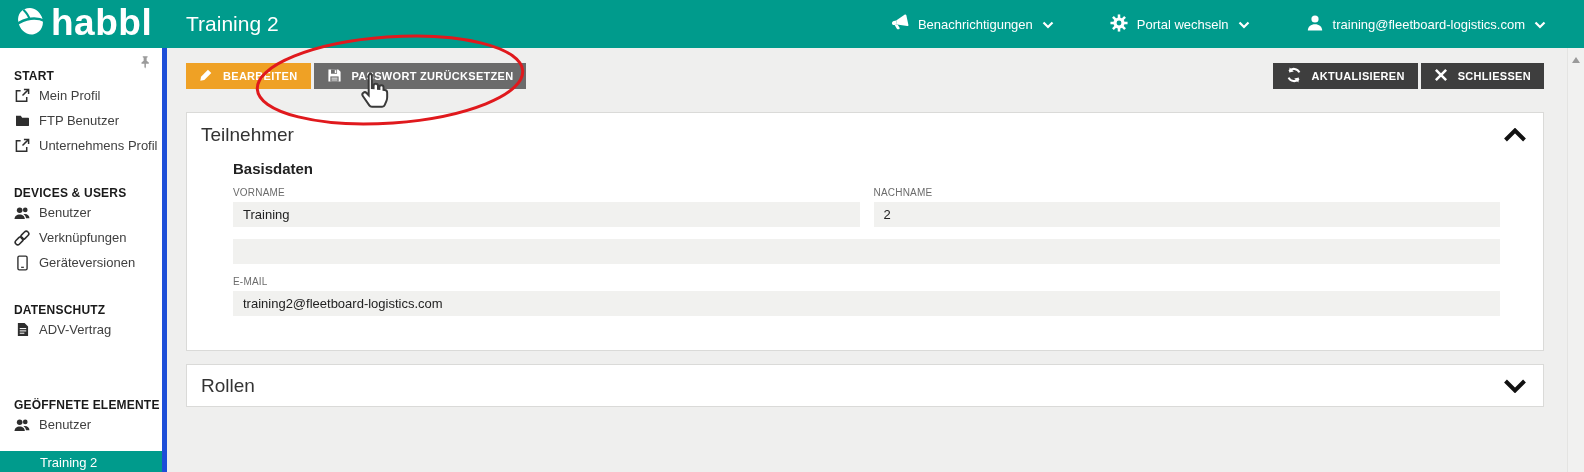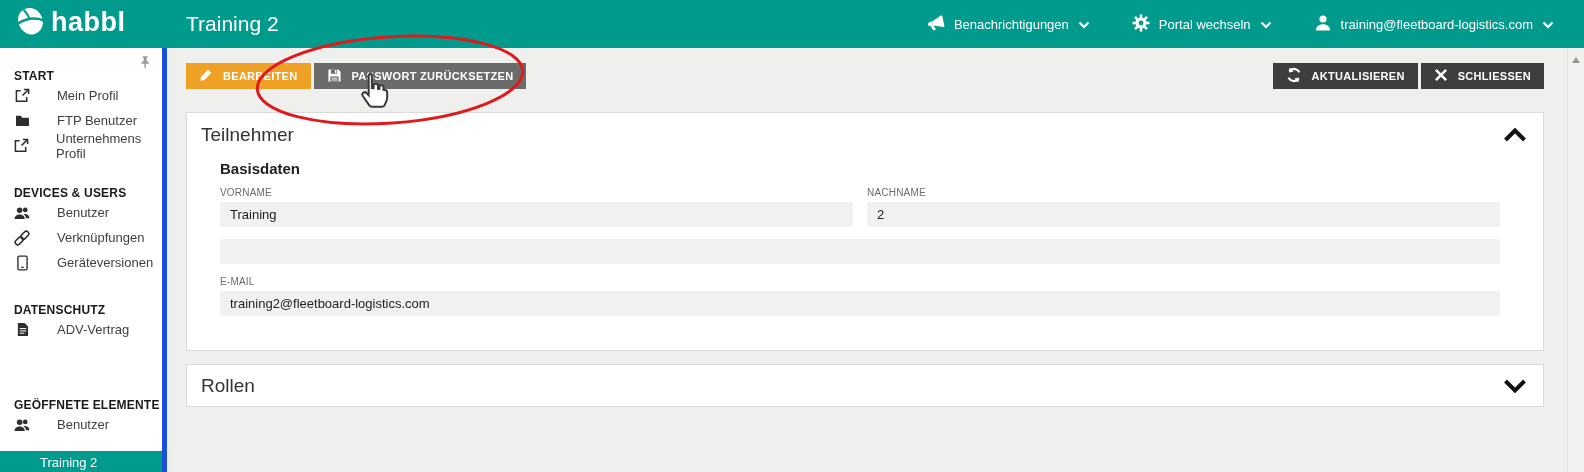--- a/index.html
+++ b/index.html
@@ -3,55 +3,55 @@
 <meta charset="utf-8">
 <style>
   * { margin:0; padding:0; box-sizing:border-box; }
   html,body { width:1584px; height:472px; }
   body { font-family:"Liberation Sans", sans-serif; background:#efefee; overflow:hidden; }
   .app { position:relative; width:1584px; height:472px; overflow:hidden; }
 
   
   .hdr { height:48px; background:#009b8c; display:flex; align-items:center; color:#fff; }
   .logo { width:167px; flex:0 0 167px; display:flex; align-items:center; gap:5px; padding-left:14px; }
-  .logo-text { font-size:27px; font-weight:800; letter-spacing:.5px; line-height:1; padding-bottom:4px; }
+  .logo-text { font-size:37px; font-weight:800; letter-spacing:.5px; line-height:1; padding-bottom:4px; }
   .page-title { font-size:21px; font-weight:400; margin-left:19px; }
-  .hdr nav { margin-left:auto; display:flex; align-items:flex-end; gap:42px; padding-right:30px; }
+  .hdr nav { margin-left:auto; display:flex; align-items:center; gap:56px; padding-right:38px; }
   .hmenu { display:flex; align-items:center; gap:9px; font-size:13px; cursor:pointer; white-space:nowrap; }
 
   
   .bodyrow { display:flex; height:424px; }
 
   
   .sidebar { width:167px; flex:0 0 167px; background:#fff; border-right:5px solid #1d4ed8; position:relative; padding-top:21px; }
   .pin-btn { position:absolute; top:7px; right:11px; cursor:pointer; }
   .side-section { margin-top:28px; }
   .side-section.first { margin-top:0; }
   .side-section.gap-lg { margin-top:56px; }
   .side-title { font-size:12px; font-weight:700; color:#1a1a1a; padding-left:14px; height:14px; letter-spacing:.2px; }
-  .side-item { display:flex; align-items:center; gap:27px; padding-left:14px; height:25px; font-size:13px; color:#3f3f3f; cursor:pointer; }
+  .side-item { display:flex; align-items:center; gap:9px; padding-left:14px; height:25px; font-size:13px; color:#3f3f3f; cursor:pointer; }
   .side-item .ic { width:16px; display:flex; justify-content:center; }
   .side-item.active { background:#009b8c; color:#fff; padding-left:40px; height:23px; margin-top:14px; }
 
   
   .main { flex:1; padding:15px 40px 0 19px; position:relative; }
   .toolbar { display:flex; justify-content:space-between; margin-bottom:23px; }
   .tgroup { display:flex; gap:3px; }
   .btn { height:26px; display:inline-flex; align-items:center; gap:10px; padding:0 13px; border:none; color:#fff;
          font-family:"Liberation Sans", sans-serif; font-size:11px; font-weight:700; letter-spacing:.3px; cursor:pointer; white-space:nowrap; }
   .btn.orange { background:#efa125; }
   .btn.gray   { background:#6b6b6b; }
   .btn.dark   { background:#3e3e3e; }
 
   .panel { background:#fff; border:1px solid #dadad8; margin-bottom:13px; }
   .panel-head { display:flex; align-items:center; justify-content:space-between; padding:9px 16px 0 14px; }
   .panel-head h2 { font-size:19px; font-weight:400; color:#333; line-height:26px; }
   .panel.collapsed .panel-head { padding:0 16px 0 14px; height:41px; }
   .chev { cursor:pointer; display:flex; }
-  .panel-body { padding:12px 43px 34px 33px; }
+  .panel-body { padding:12px 43px 34px 33px;margin-left:13px; }
   .panel-body h3 { font-size:15px; font-weight:700; color:#222; margin-bottom:10px; }
   .form-grid { display:grid; grid-template-columns:1fr 1fr; column-gap:14px; row-gap:12px; }
   .span2 { grid-column:1 / -1; }
   .field label { display:block; font-size:10px; color:#6b6b6b; letter-spacing:.2px; margin-bottom:4px; }
   .field input { width:100%; height:25px; background:#f1f1ef; border:none; outline:none; padding:0 10px;
                  font-family:"Liberation Sans", sans-serif; font-size:13px; color:#222; }
 
   
   .scrollbar { position:absolute; right:0; top:48px; bottom:0; width:17px; background:#f1f1f0; border-left:1px solid #e4e4e2; }
   .scroll-up { width:0; height:0; margin:9px auto 0; border-left:4px solid transparent; border-right:4px solid transparent; border-bottom:6px solid #9a9a9a; }

